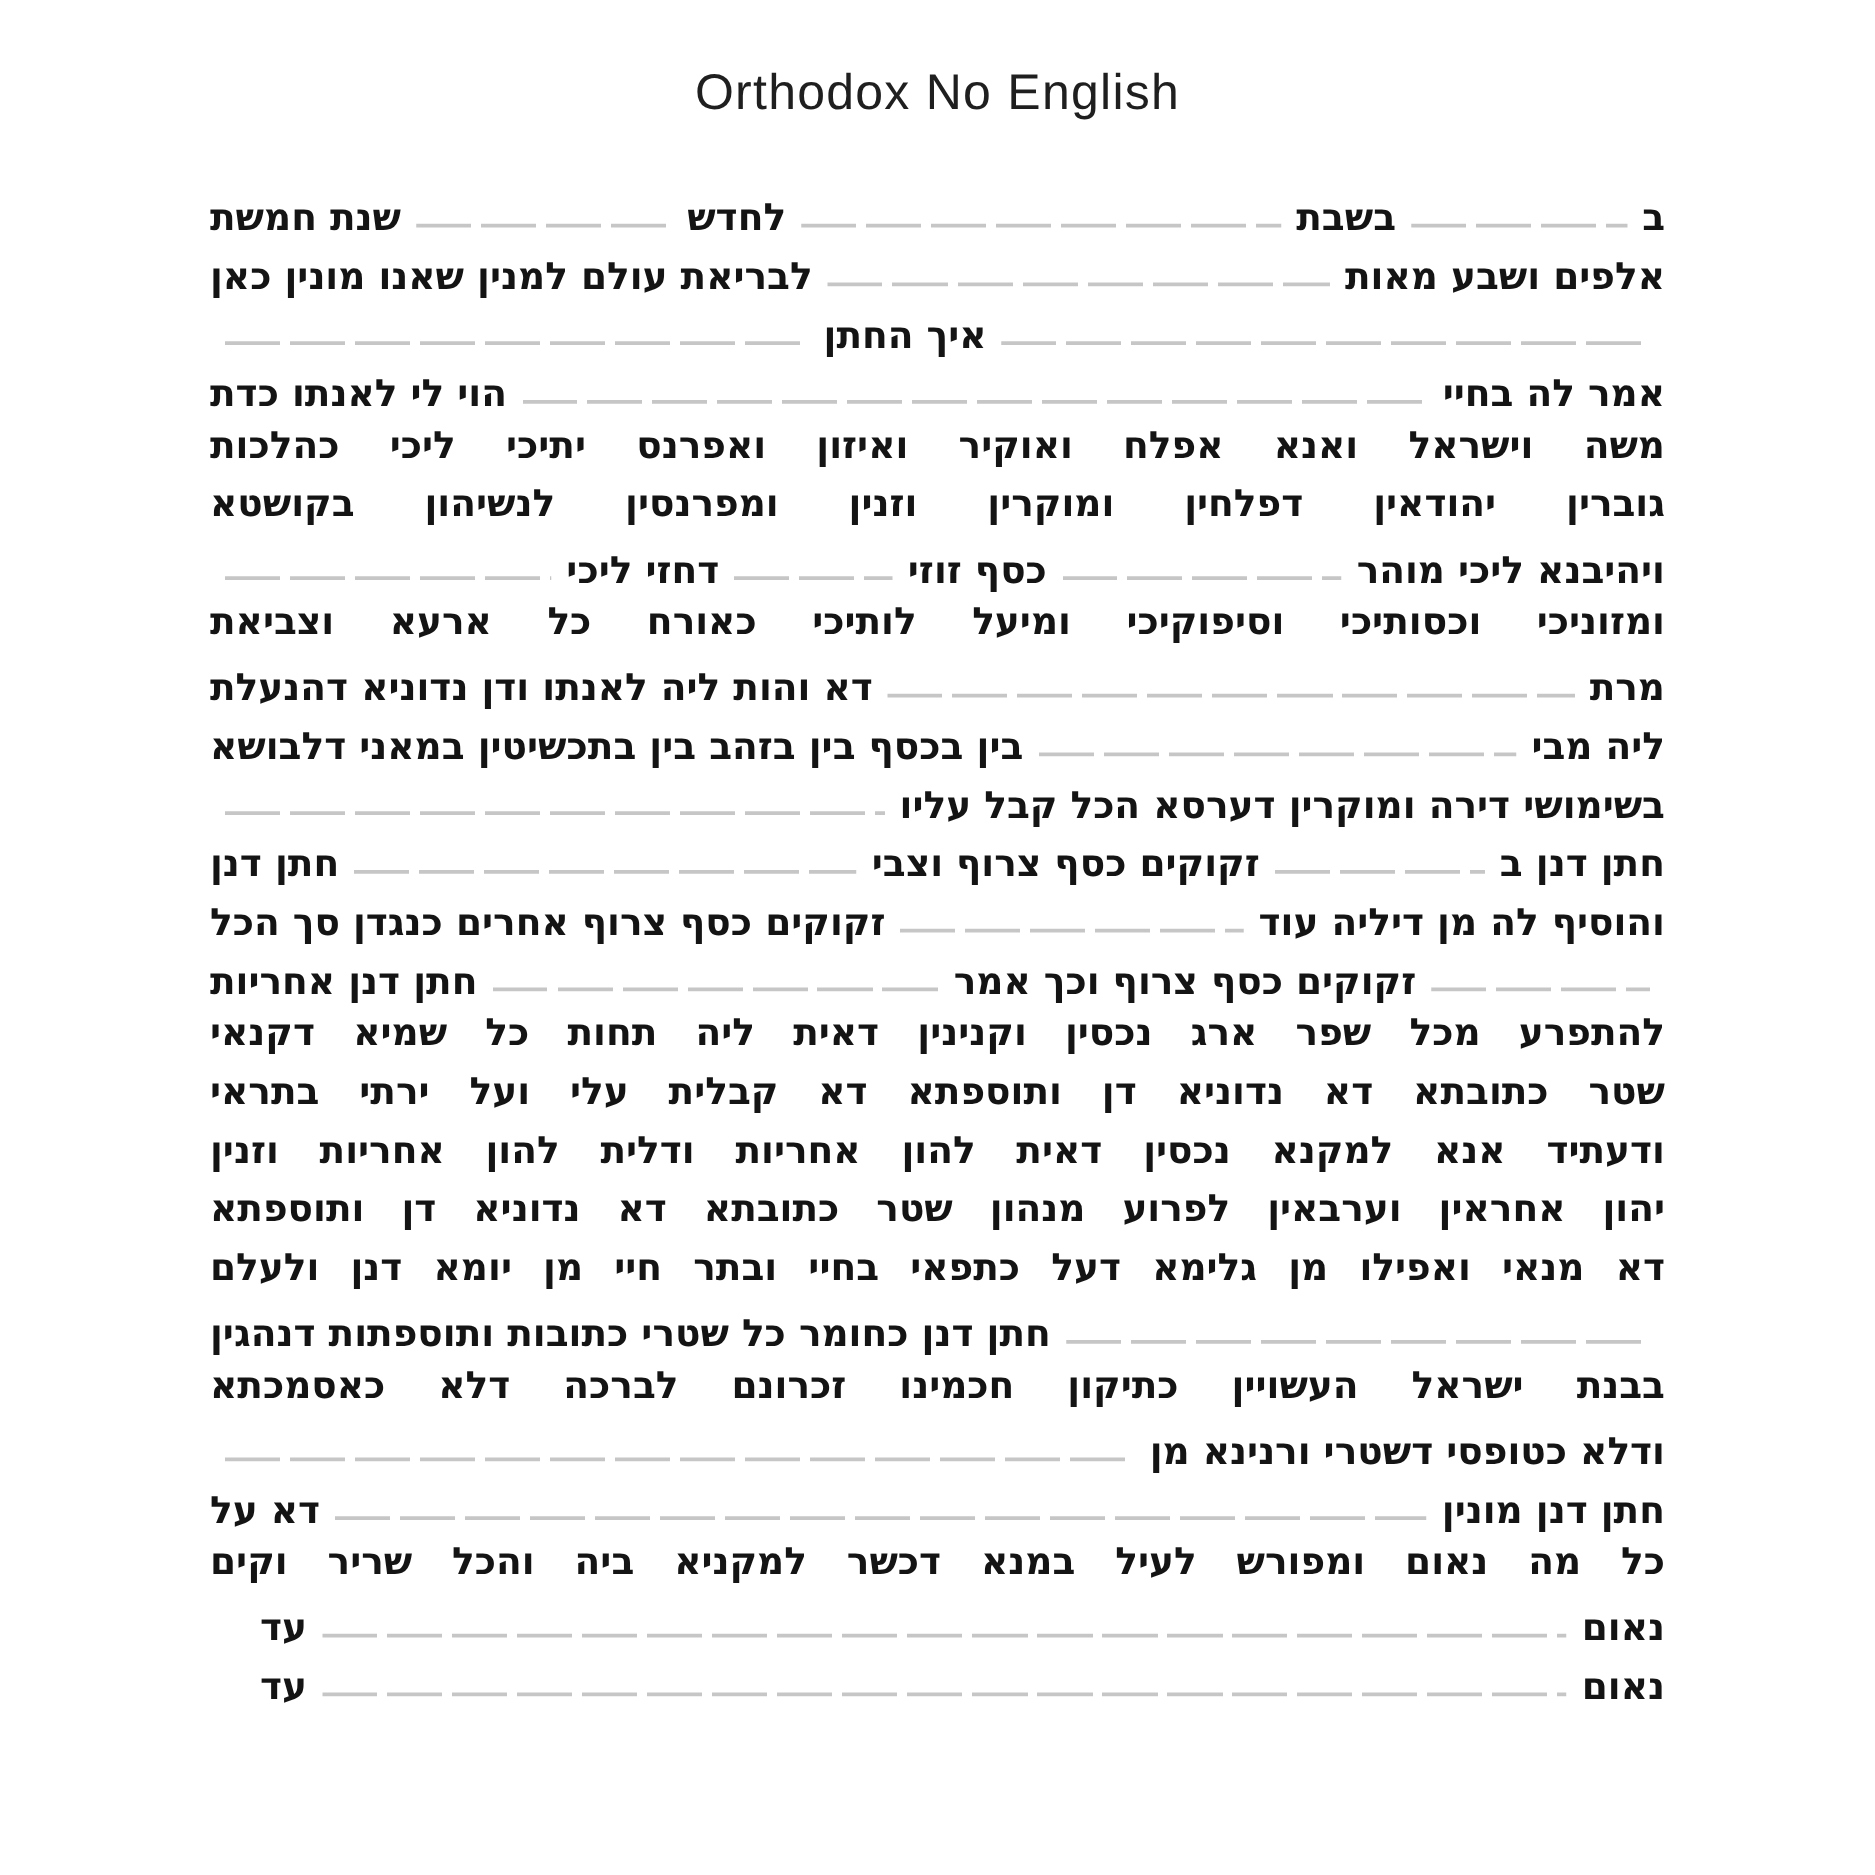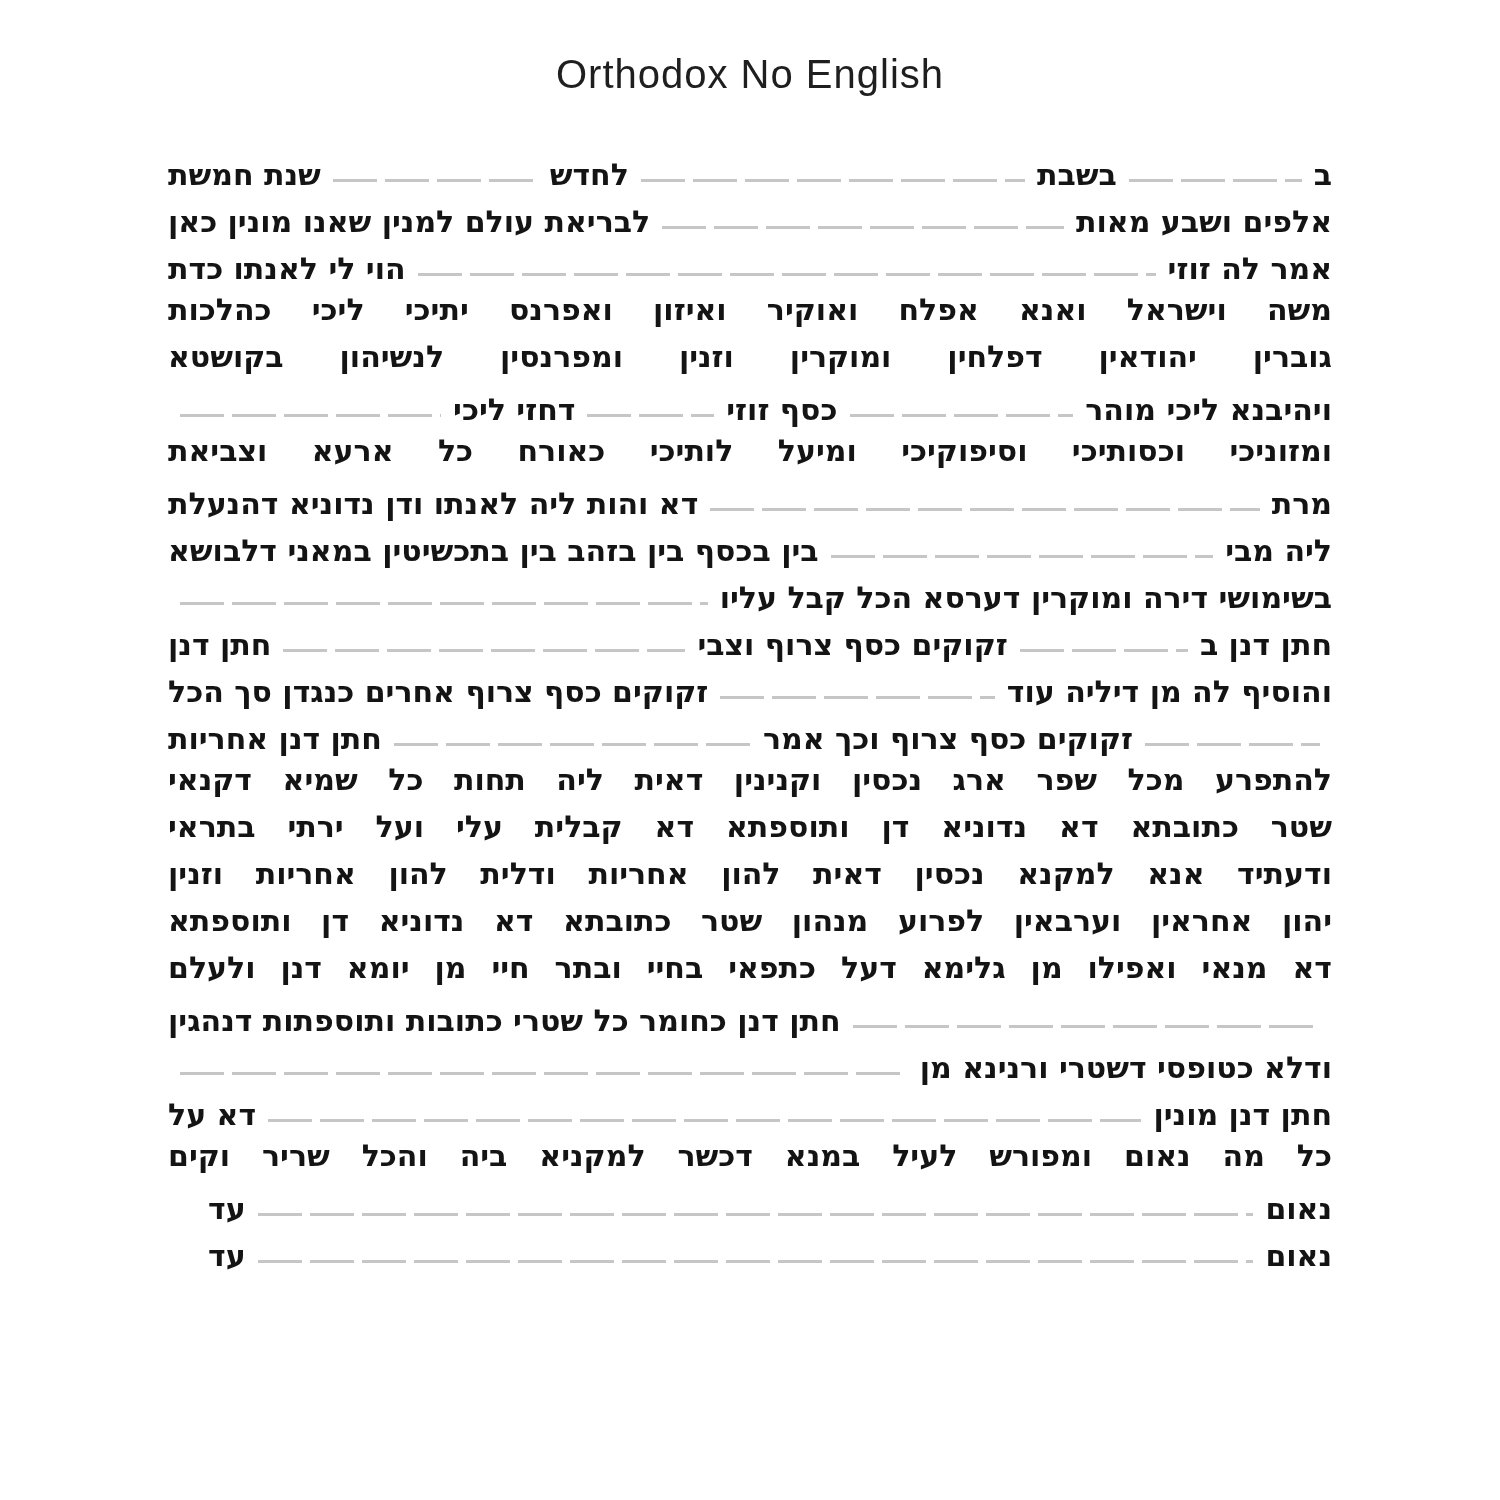--- a/index.html
+++ b/index.html
@@ -69,21 +69,26 @@
         <span class="seg">לחדש</span>
         <span class="blank" style="--g: 160;"></span>
         <span class="seg">שנת חמשת</span>
       </div>
       <div class="line">
         <span class="seg">אלפים ושבע מאות</span>
         <span class="blank" style="--g: 240;"></span>
         <span class="seg">לבריאת עולם למנין שאנו מונין כאן</span>
       </div>
       <div class="line">
-        <span class="seg">אמר לה זוזי</span>
+        <span class="blank" style="--g: 500;"></span>
+        <span class="seg">איך החתן</span>
+        <span class="blank" style="--g: 450;"></span>
+      </div>
+      <div class="line">
+        <span class="seg">אמר לה בחיי</span>
         <span class="blank" style="--g: 590;"></span>
         <span class="seg">הוי לי לאנתו כדת</span>
       </div>
       <div class="line justify">משה וישראל ואנא אפלח ואוקיר ואיזון ואפרנס יתיכי ליכי כהלכות</div>
       <div class="line justify">גוברין יהודאין דפלחין ומוקרין וזנין ומפרנסין לנשיהון בקושטא</div>
       <div class="line">
         <span class="seg">ויהיבנא ליכי מוהר</span>
         <span class="blank" style="--g: 150;"></span>
         <span class="seg">כסף זוזי</span>
         <span class="blank" style="--g: 85;"></span>
@@ -125,20 +130,21 @@
       </div>
       <div class="line justify">להתפרע מכל שפר ארג נכסין וקנינין דאית ליה תחות כל שמיא דקנאי</div>
       <div class="line justify">שטר כתובתא דא נדוניא דן ותוספתא דא קבלית עלי ועל ירתי בתראי</div>
       <div class="line justify">ודעתיד אנא למקנא נכסין דאית להון אחריות ודלית להון אחריות וזנין</div>
       <div class="line justify">יהון אחראין וערבאין לפרוע מנהון שטר כתובתא דא נדוניא דן ותוספתא</div>
       <div class="line justify">דא מנאי ואפילו מן גלימא דעל כתפאי בחיי ובתר חיי מן יומא דנן ולעלם</div>
       <div class="line">
         <span class="blank" style="--g: 250;"></span>
         <span class="seg">חתן דנן כחומר כל שטרי כתובות ותוספתות דנהגין</span>
       </div>
+      <div class="line justify">בבנת ישראל העשויין כתיקון חכמינו זכרונם לברכה דלא כאסמכתא</div>
       <div class="line">
         <span class="seg">ודלא כטופסי דשטרי ורנינא מן</span>
         <span class="blank" style="--g: 650;"></span>
       </div>
       <div class="line">
         <span class="seg">חתן דנן מונין</span>
         <span class="blank" style="--g: 780;"></span>
         <span class="seg">דא על</span>
       </div>
       <div class="line justify">כל מה נאום ומפורש לעיל במנא דכשר למקניא ביה והכל שריר וקים</div>

